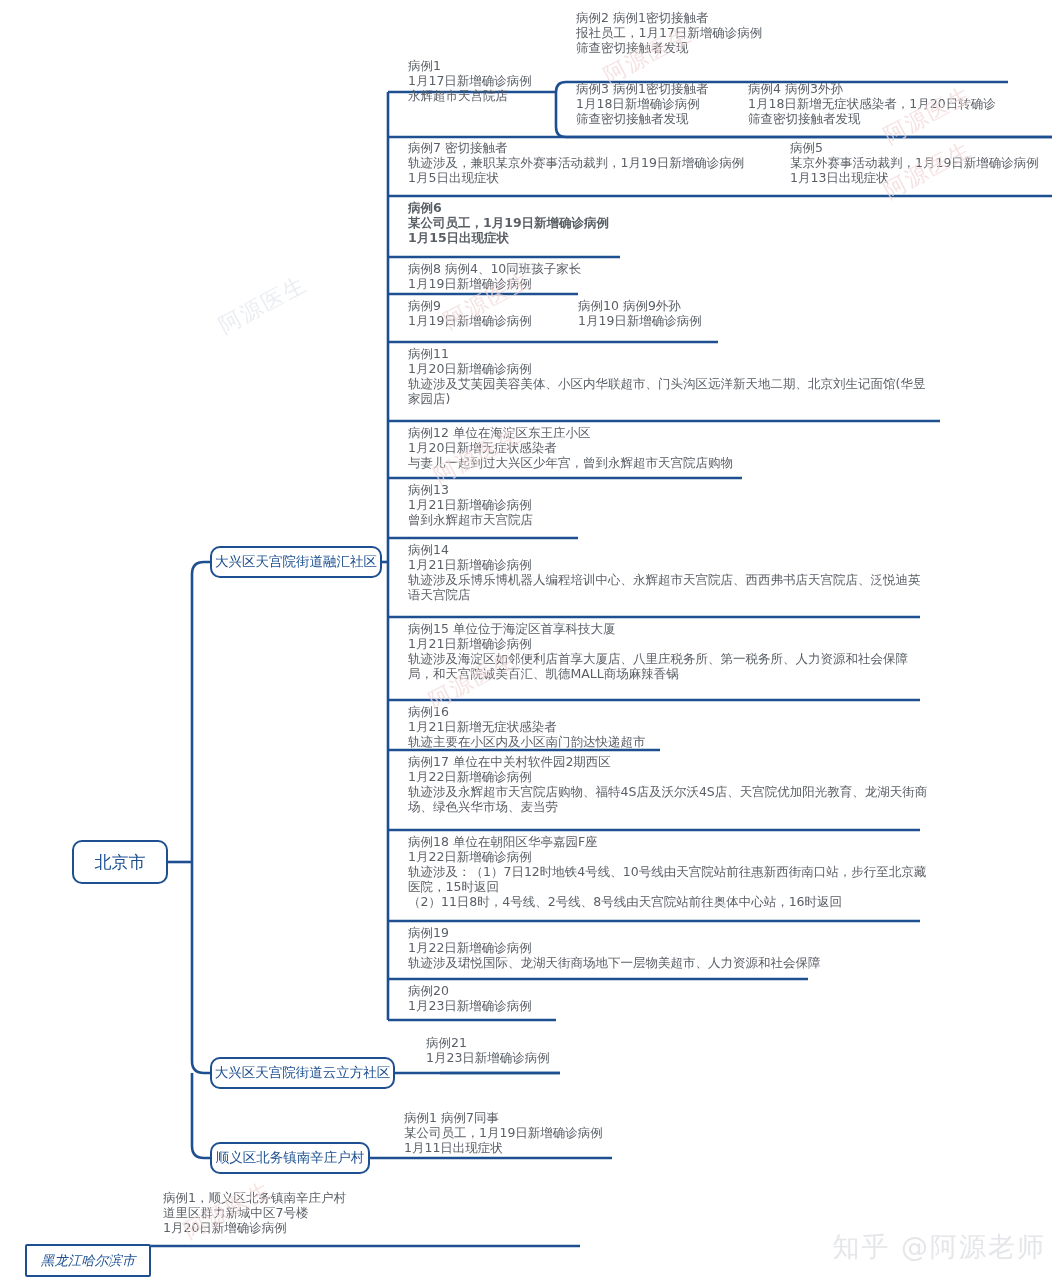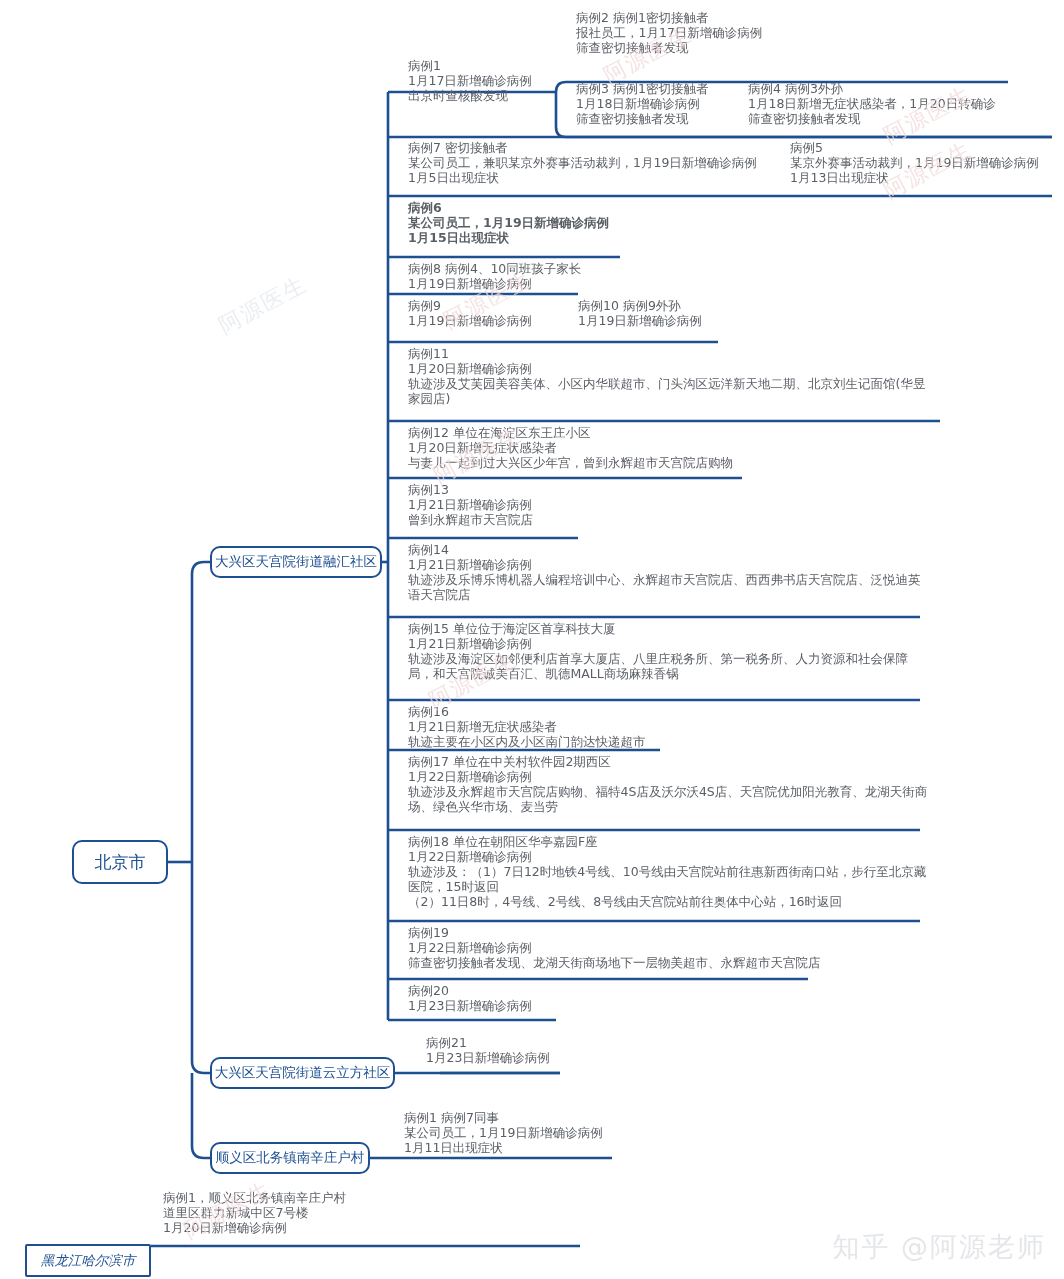--- a/index.html
+++ b/index.html
@@ -91,33 +91,33 @@
   </svg>
 
   <div class="node round" id="root">北京市</div>
   <div class="node round" id="n-ronghui">大兴区天宫院街道融汇社区</div>
   <div class="node round" id="n-yunlifang">大兴区天宫院街道云立方社区</div>
   <div class="node round" id="n-nanxinzhuang">顺义区北务镇南辛庄户村</div>
   <div class="node sq" id="n-harbin">黑龙江哈尔滨市</div>
 
   <div class="txt" style="left:408px;top:58px;width:180px;">病例1
 1月17日新增确诊病例
-出京时查核酸发现</div>
+永辉超市天宫院店</div>
   <div class="txt" style="left:576px;top:10px;width:430px;">病例2 病例1密切接触者
 报社员工，1月17日新增确诊病例
 筛查密切接触者发现</div>
   <div class="txt" style="left:576px;top:81px;width:180px;">病例3 病例1密切接触者
 1月18日新增确诊病例
 筛查密切接触者发现</div>
   <div class="txt" style="left:748px;top:81px;width:310px;">病例4 病例3外孙
 1月18日新增无症状感染者，1月20日转确诊
 筛查密切接触者发现</div>
 
   <div class="txt" style="left:408px;top:140px;width:370px;">病例7 密切接触者
-某公司员工，兼职某京外赛事活动裁判，1月19日新增确诊病例
+轨迹涉及，兼职某京外赛事活动裁判，1月19日新增确诊病例
 1月5日出现症状</div>
   <div class="txt" style="left:790px;top:140px;width:270px;">病例5
 某京外赛事活动裁判，1月19日新增确诊病例
 1月13日出现症状</div>
 
   <div class="txt" style="left:408px;top:200px;width:370px;font-weight:bold;">病例6
 某公司员工，1月19日新增确诊病例
 1月15日出现症状</div>
   <div class="txt" style="left:408px;top:261px;width:370px;">病例8 病例4、10同班孩子家长
 1月19日新增确诊病例</div>
@@ -152,21 +152,21 @@
 1月22日新增确诊病例
 轨迹涉及永辉超市天宫院店购物、福特4S店及沃尔沃4S店、天宫院优加阳光教育、龙湖天街商
 场、绿色兴华市场、麦当劳</div>
   <div class="txt" style="left:408px;top:834px;width:530px;">病例18 单位在朝阳区华亭嘉园F座
 1月22日新增确诊病例
 轨迹涉及：（1）7日12时地铁4号线、10号线由天宫院站前往惠新西街南口站，步行至北京藏
 医院，15时返回
 （2）11日8时，4号线、2号线、8号线由天宫院站前往奥体中心站，16时返回</div>
   <div class="txt" style="left:408px;top:925px;width:530px;">病例19
 1月22日新增确诊病例
-筛查密切接触者发现、龙湖天街商场地下一层物美超市、永辉超市天宫院店</div>
+轨迹涉及珺悦国际、龙湖天街商场地下一层物美超市、人力资源和社会保障</div>
   <div class="txt" style="left:408px;top:983px;width:300px;">病例20
 1月23日新增确诊病例</div>
 
   <div class="txt" style="left:426px;top:1035px;width:300px;">病例21
 1月23日新增确诊病例</div>
 
   <div class="txt" style="left:404px;top:1110px;width:330px;">病例1 病例7同事
 某公司员工，1月19日新增确诊病例
 1月11日出现症状</div>
 

